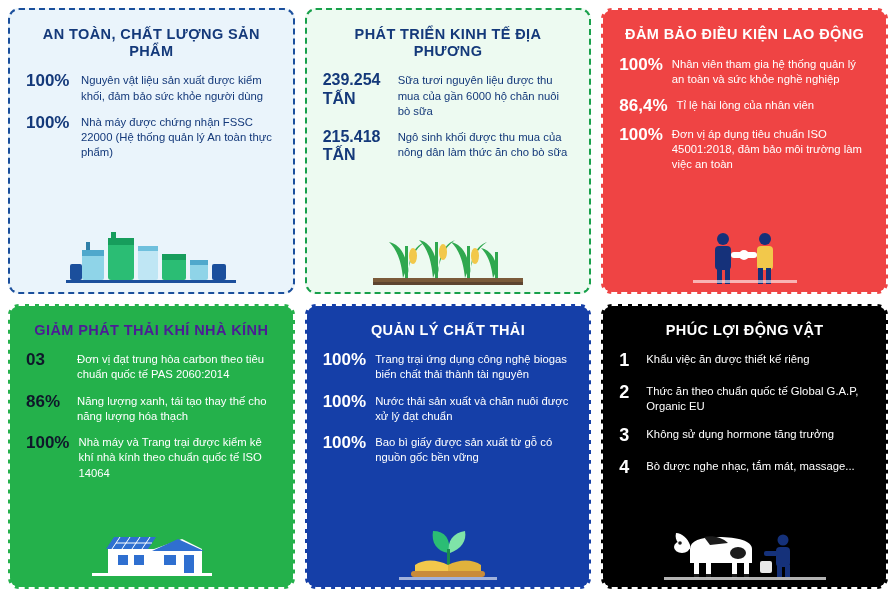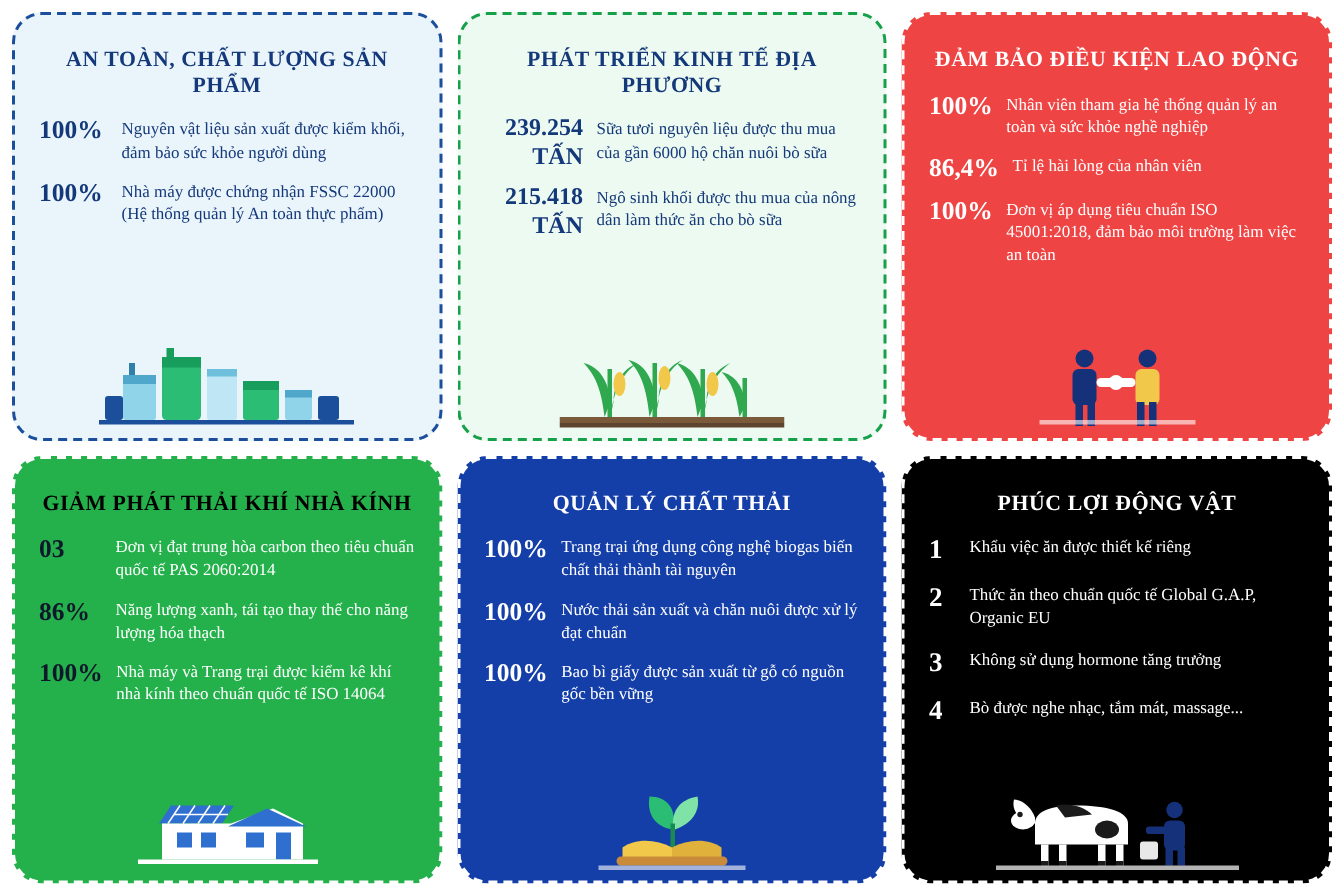--- a/index.html
+++ b/index.html
@@ -19,25 +19,24 @@
     height: 597px;
     display: grid;
     grid-template-columns: 1fr 1fr 1fr;
     grid-template-rows: 1fr 1fr;
     gap: 10px;
     padding: 8px;
     box-sizing: border-box;
   }
   .card {
     position: relative;
-    border-radius: 20px;
+    border-radius: 11px;
     box-sizing: border-box;
-    padding: 22px 16px 10px 16px;
+    padding: 16px 16px 10px 16px;
     overflow: hidden;
-    font-family: Liberation Serif, serif;
   }
   .card-title {
     text-align: center;
     font-weight: bold;
     letter-spacing: 0.4px;
     font-size: 14.5px;
     line-height: 1.15;
     margin-bottom: 12px;
     text-transform: uppercase;
   }
@@ -75,38 +74,38 @@
   .c1 .rk { color: #14397a; }
   .c1 .rv { color: #14397a; }
   .c1 .rk { min-width: 46px; }
 
   
   .c2 {
     background: #edfaf1;
     border: 2px dashed #17a04a;
   }
   .c2 .card-title { color: #14397a; }
-  .c2 .rk { color: #14397a; font-size: 16px; text-align: right; min-width: 66px;}
+  .c2 .rk { color: #14397a; font-size: 16px; text-align: left; min-width: 66px;}
   .c2 .rv { color: #14397a; }
 
   
   .c3 {
     background: #ef4444;
     border: 2px dashed #ffffff;
   }
   .c3 .card-title { color: #ffffff; }
   .c3 .rk { color: #ffffff; }
   .c3 .rv { color: #ffffff; }
 
   
   .c4 {
     background: #24b14b;
     border: 2px dashed #ffffff;
   }
-  .c4 .card-title { color: #000000; }
+  .c4 .card-title { color: #4c1d95; }
   .c4 .rk { color: #0f172a; min-width: 42px; }
   .c4 .rv { color: #ffffff; }
 
   
   .c5 {
     background: #153fa8;
     border: 2px dashed #ffffff;
   }
   .c5 .card-title { color: #ffffff; }
   .c5 .rk { color: #ffffff; }

